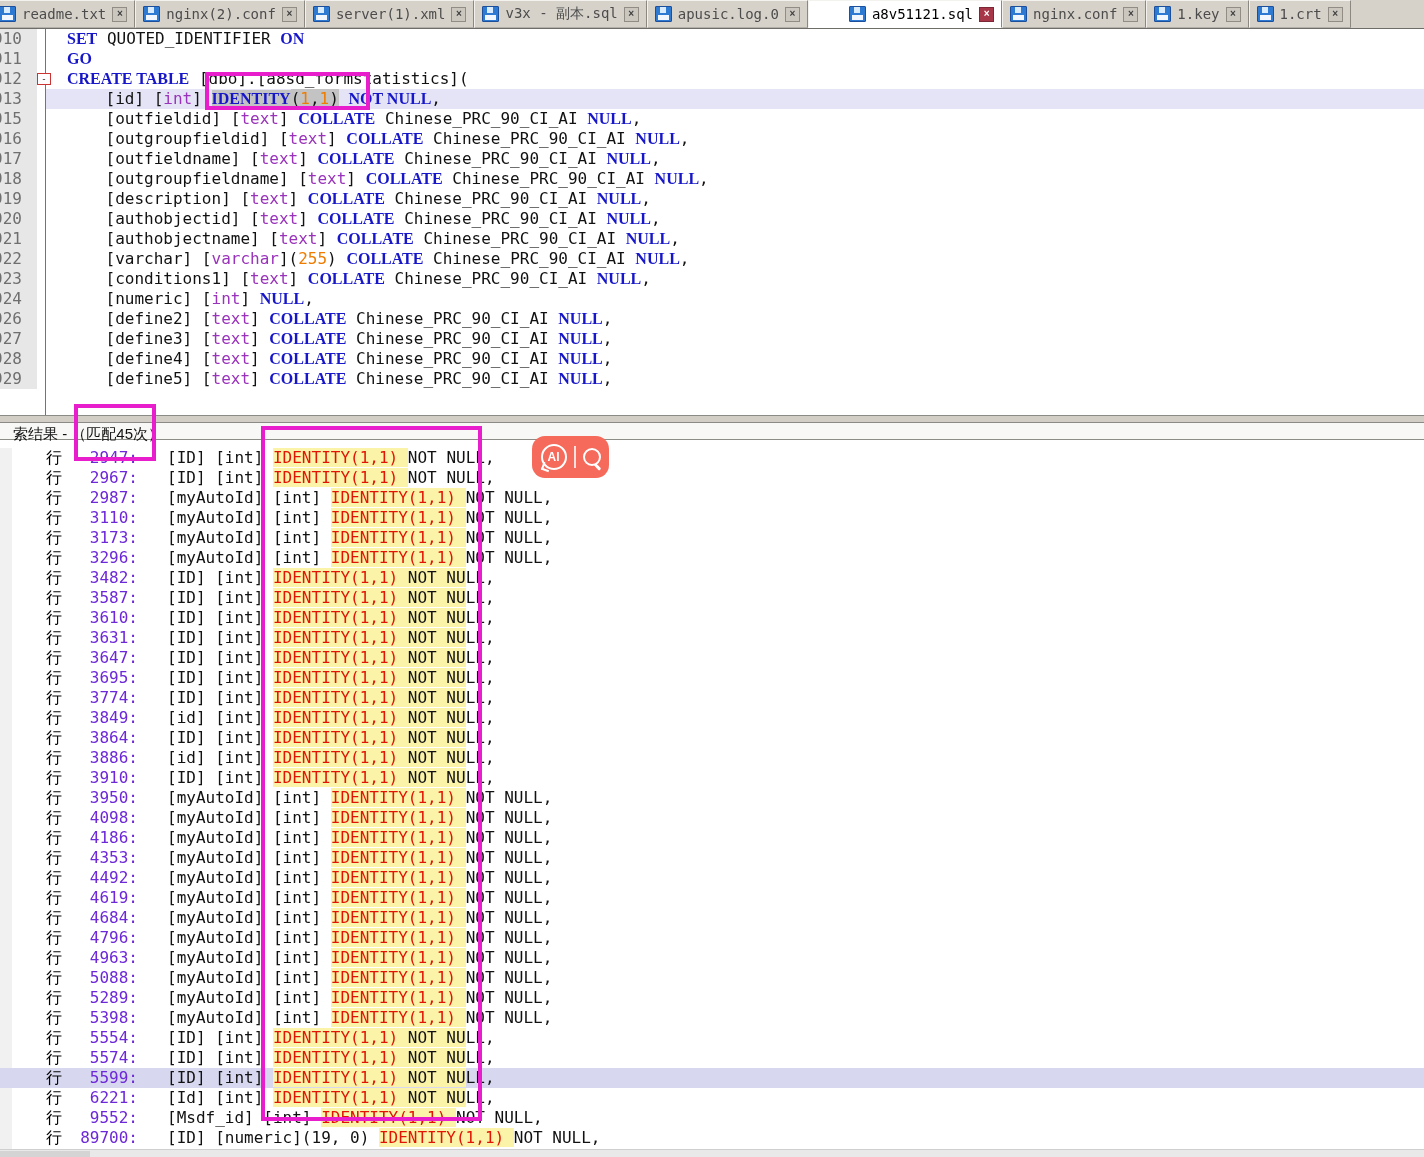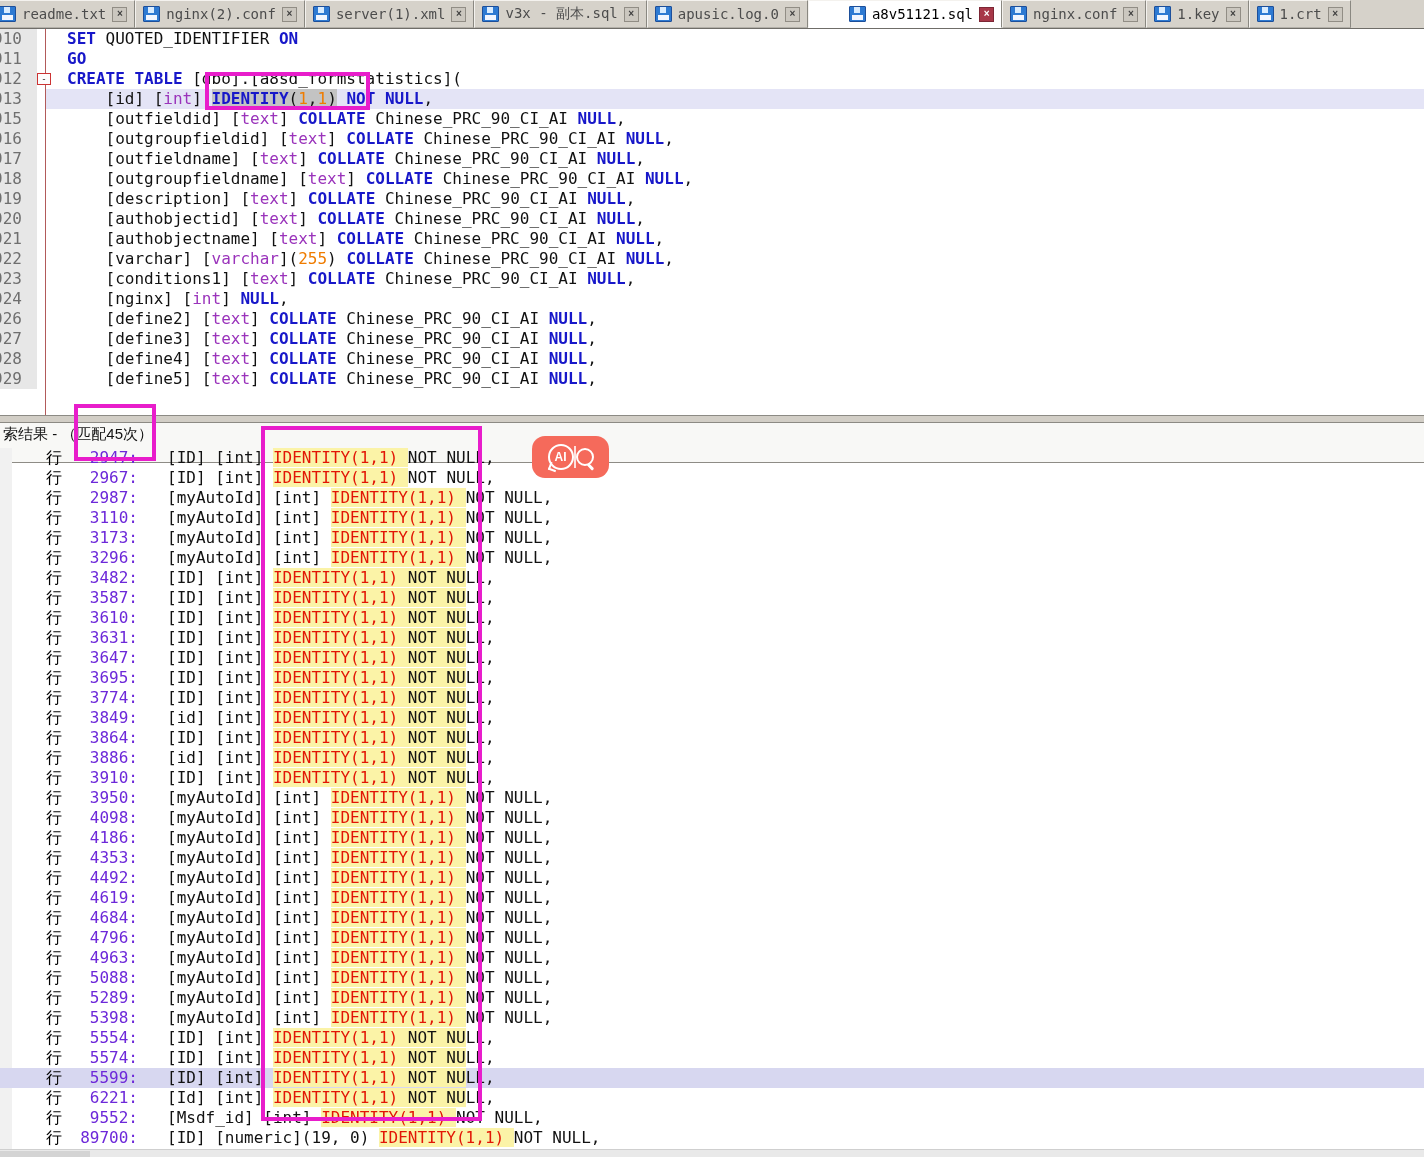--- a/index.html
+++ b/index.html
@@ -29,56 +29,56 @@
   .tab.active .closex{background:#a73748;border-color:#7c2735;color:#fff;}
   
   .editor{position:absolute;top:29px;left:0;right:0;height:386px;background:#fff;overflow:hidden;}
   .eline{display:flex;height:20px;line-height:20px;font-size:16px;}
   .gnum{width:37px;flex:none;background:#e7e7e7;color:#6f6f6f;
     display:flex;justify-content:flex-end;overflow:hidden;padding-right:15px;box-sizing:border-box;}
   .gnum span{white-space:nowrap;}
   .ggap{width:8px;flex:none;}
   .code-wrap{flex:1;white-space:pre;padding-left:22px;color:#111;}
   .eline.cur .code-wrap{background:#e4e4f6;}
-  .tok.k{color:#1717c9;font-weight:bold;}
+  .tok.k{color:#1717c9;font-weight:bold;font-family:Liberation Serif, serif;}
   .tok.t{color:#9a33bb;}
   .tok.n{color:#ef7c00;}
   .tok.p{color:#111;}
   .tok.s{background:#c3c3c3;}
   .margin-line{position:absolute;left:45px;top:29px;height:386px;width:1px;background:#b25a5a;z-index:5;}
   .fold{position:absolute;left:37px;top:73px;width:14px;height:12px;background:#fdfdfd;
     border:1px solid #cc3333;color:#222;font:9px/11px "DejaVu Sans Mono",monospace;
     text-align:center;z-index:6;box-sizing:border-box;}
   
   .splitter{position:absolute;top:415px;left:0;right:0;height:8px;background:#d2cec6;
     border-top:1px solid #8c8a84;border-bottom:1px solid #8c8a84;box-sizing:border-box;}
-  .rheader{position:absolute;top:423px;left:0;right:0;height:40px;background:#f8f8f6;
+  .rheader{position:absolute;top:423px;left:0;right:0;height:17px;background:#f8f8f6;
     border-bottom:1px solid #8e8c86;box-sizing:border-box;
-    font:15px/22px "Liberation Sans",sans-serif;color:#111;padding-left:3px;}
+    font:15px/22px "Liberation Sans",sans-serif;color:#111;padding-left:13px;}
   
   .leftstrip{position:absolute;top:448px;left:0;width:12px;height:701px;background:#f1f1f1;z-index:0;}
   .rows{position:absolute;top:448px;left:0;right:0;height:704px;overflow:hidden;background:transparent;z-index:1;}
   .rrow{display:flex;height:20px;line-height:20px;font-size:16px;white-space:pre;}
   .rrow.sel{background:#d7d7f0;}
   .rrow .hang{margin-left:46px;width:17px;flex:none;color:#000;}
   .rrow .num{width:75px;flex:none;text-align:right;color:#6d28d9;}
   .rrow .txt{margin-left:29px;color:#111;}
   .match{color:#e21505;background:#fbf3a7;}
   .tailhl{background:#fbf3a7;}
   .hscroll{position:absolute;left:0;right:0;bottom:0;height:8px;background:#e9e9e9;
     border-top:1px solid #cfcfcf;z-index:2;box-sizing:border-box;}
   .hthumb{position:absolute;left:0;top:1px;height:6px;width:90px;background:#d4d4d4;}
   
   .ann{position:absolute;border:4px solid #e81dcb;z-index:50;box-sizing:border-box;pointer-events:none;}
   #ann-editor{left:205px;top:72px;width:165px;height:38px;}
   #ann-count{left:74px;top:404px;width:82px;height:57px;}
   #ann-column{left:261px;top:426px;width:221px;height:695px;}
   
   .aibadge{position:absolute;left:532px;top:436px;width:77px;height:42px;background:#f56a5b;
-    border-radius:13px;z-index:60;display:flex;align-items:center;justify-content:center;}
+    border-radius:13px;z-index:60;display:flex;align-items:center;justify-content:center;gap:7px;}
   .ai-bubble{width:26px;height:26px;border:2.5px solid #fff;border-radius:50%;color:#fff;
     font:bold 12px/22px "Liberation Sans",sans-serif;text-align:center;box-sizing:border-box;position:relative;}
   .ai-bubble::after{content:"";position:absolute;left:-1px;bottom:-3px;width:6px;height:6px;
     background:transparent;border-left:2.5px solid #fff;border-bottom:2.5px solid #fff;transform:rotate(20deg);}
   .ai-div{width:2px;height:22px;background:rgba(255,255,255,.8);}
   .ai-mag{width:18px;height:18px;border:2.5px solid #fff;border-radius:50%;position:relative;box-sizing:border-box;}
   .ai-mag::after{content:"";position:absolute;width:2.5px;height:8px;background:#fff;
     bottom:-7px;right:0px;transform:rotate(-45deg);border-radius:2px;}
 </style>
 </head>
@@ -249,21 +249,21 @@
         <span>2923</span>
       </span>
       <span class="ggap"></span>
       <span class="code-wrap"><span class="tok p">    [conditions1] [</span><span class="tok t">text</span><span class="tok p">] </span><span class="tok k">COLLATE</span><span class="tok p"> Chinese_PRC_90_CI_AI </span><span class="tok k">NULL</span><span class="tok p">,</span></span>
     </div>
     <div class="eline">
       <span class="gnum">
         <span>2924</span>
       </span>
       <span class="ggap"></span>
-      <span class="code-wrap"><span class="tok p">    [nginx] [</span><span class="tok t">int</span><span class="tok p">] </span><span class="tok k">NULL</span><span class="tok p">,</span></span>
+      <span class="code-wrap"><span class="tok p">    [numeric] [</span><span class="tok t">int</span><span class="tok p">] </span><span class="tok k">NULL</span><span class="tok p">,</span></span>
     </div>
     <div class="eline">
       <span class="gnum">
         <span>2926</span>
       </span>
       <span class="ggap"></span>
       <span class="code-wrap"><span class="tok p">    [define2] [</span><span class="tok t">text</span><span class="tok p">] </span><span class="tok k">COLLATE</span><span class="tok p"> Chinese_PRC_90_CI_AI </span><span class="tok k">NULL</span><span class="tok p">,</span></span>
     </div>
     <div class="eline">
       <span class="gnum">

